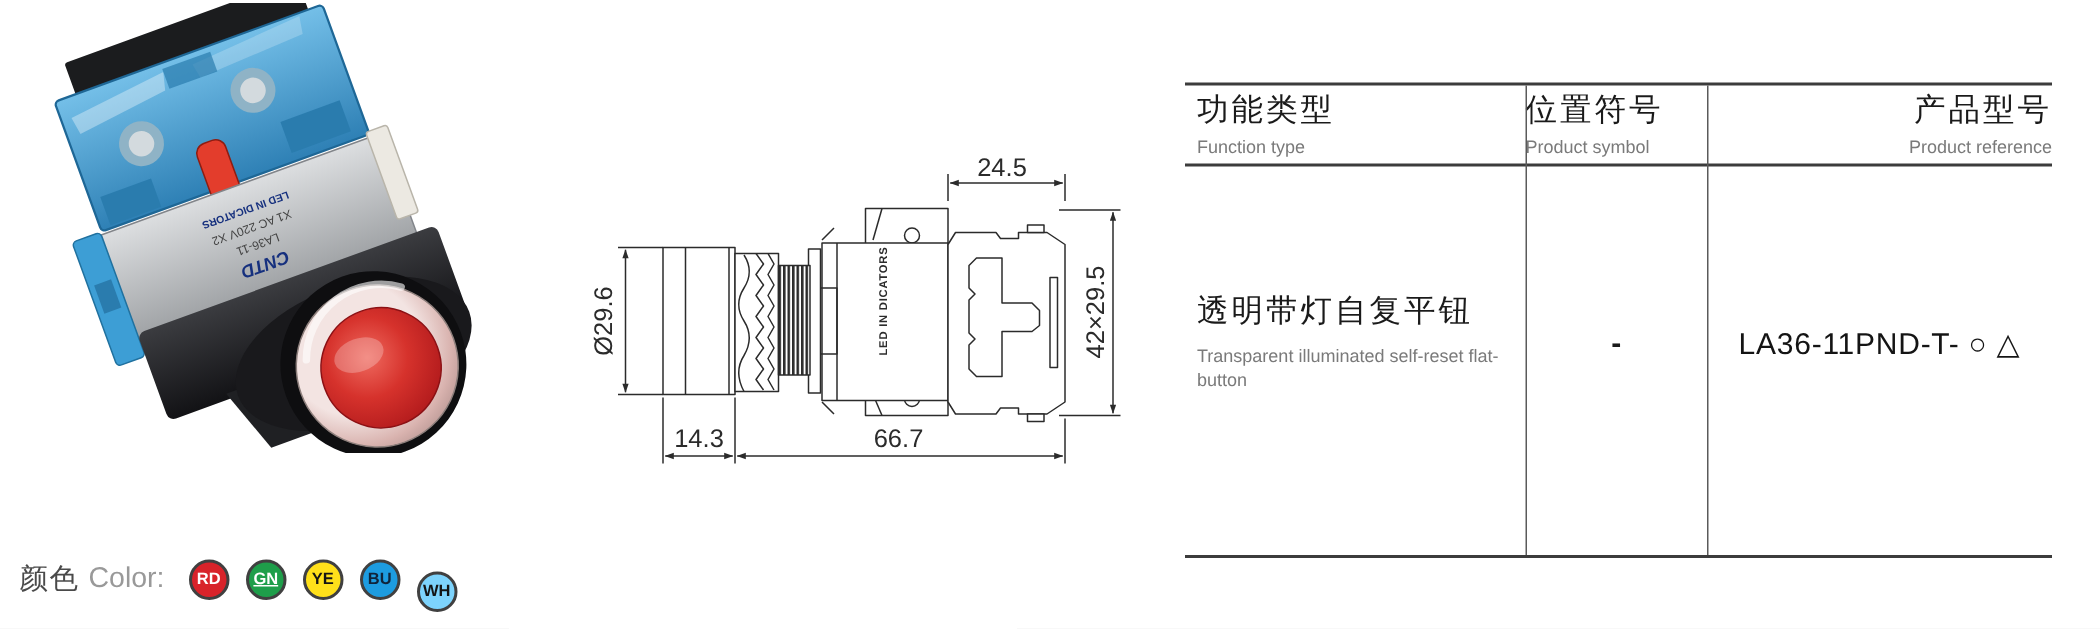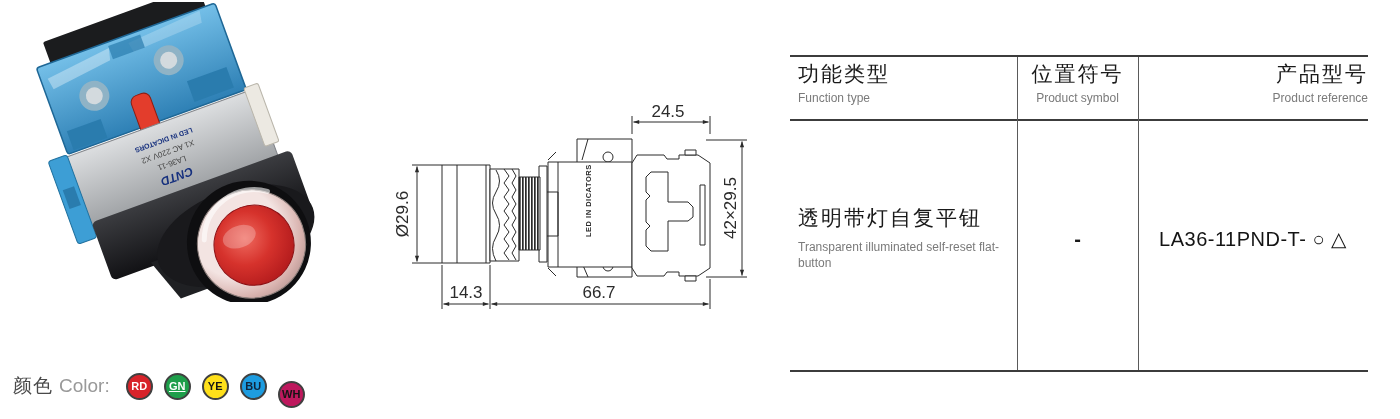--- a/index.html
+++ b/index.html
@@ -12,24 +12,24 @@
   
   .drawing{position:absolute;left:383px;top:93px;width:380px;height:222px;}
   .drawing text{font-family:"Liberation Sans","DejaVu Sans",sans-serif;fill:#2b2b2b;}
   
   .spec-table{
     position:absolute;left:790px;top:55px;width:578px;height:317px;
     box-sizing:border-box;border-top:2px solid #3c3c3c;border-bottom:2px solid #3c3c3c;
   }
   .vline{position:absolute;top:0;bottom:0;width:1px;background:#5a5a5a;}
   .v1{left:227px}.v2{left:348px}
-  .thead{display:flex;height:64px;box-sizing:border-box;border-bottom:2px solid #3c3c3c;}
+  .thead{display:flex;height:54px;box-sizing:border-box;border-bottom:2px solid #3c3c3c;}
   .tbody{display:flex;height:236px;}
   .c1{width:227px;box-sizing:border-box;padding-left:8px;}
-  .c2{width:121px;text-align:center;}
+  .c2{width:121px;}
   .c3{flex:1;text-align:right;}
   .zh{font-size:21px;letter-spacing:2px;color:#1a1a1a;line-height:1;}
   .en{font-size:12px;color:#7a7a7a;line-height:1.35;}
   .thead .zh{margin-top:6px;}
   .thead .en{margin-top:6px;}
   .tbody .c1{display:flex;flex-direction:column;justify-content:center;}
   .tbody .zh{margin-bottom:11px;}
   .tbody .en{width:214px;}
   .tbody .c2,.tbody .c3{display:flex;align-items:center;justify-content:center;}
   .dash{font-size:20px;font-weight:bold;color:#1a1a1a;}
@@ -201,16 +201,16 @@
     </div>
   </div>
 
   <div class="legend">
     <span class="lz">颜色</span>
     <span class="le">Color:</span>
     <span class="sw" style="background: rgb(216, 35, 42); color: rgb(255, 255, 255);">RD</span>
     <span class="sw" style="background: rgb(30, 158, 74); color: rgb(255, 255, 255); text-decoration: underline;">GN</span>
     <span class="sw" style="background: rgb(255, 224, 26); color: rgb(20, 20, 20);">YE</span>
     <span class="sw" style="background: rgb(29, 156, 224); color: rgb(16, 36, 58);">BU</span>
-    <span class="sw" style="background: #be185d; color: rgb(20, 20, 20); margin-top: 16px;">WH</span>
+    <span class="sw" style="background: #7dd3fc; color: rgb(20, 20, 20); margin-top: 16px;">WH</span>
   </div>
 
 </div>
 
 </body></html>

